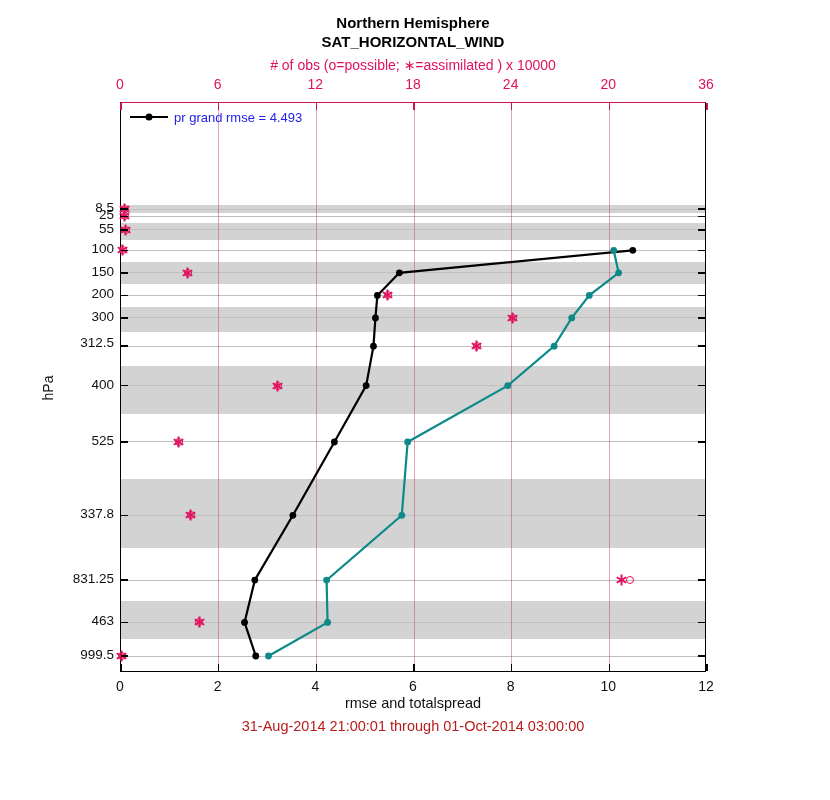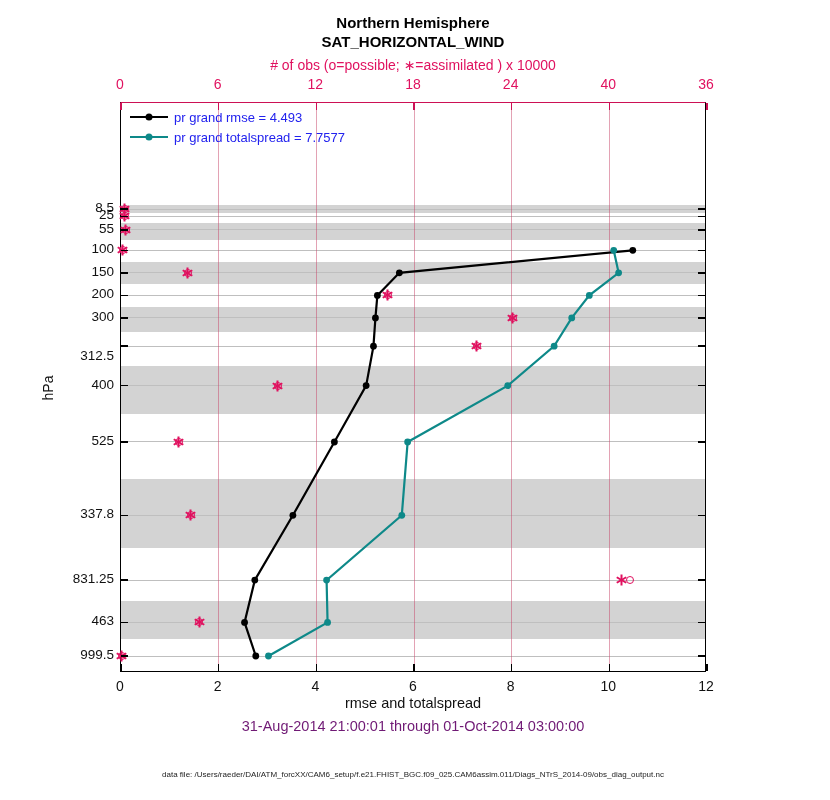--- a/index.html
+++ b/index.html
@@ -27,21 +27,21 @@
   #legend{left:130px;top:107px;z-index:8}
   .lentry{display:flex;align-items:center;height:20px}
   .lsample{position:relative;width:38px;height:2.2px;margin-right:6px}
   .ldot{position:absolute;left:50%;top:50%;width:7px;height:7px;border-radius:50%;transform:translate(-50%,-50%)}
   .ltext{font-size:13px;color:#2222ee;white-space:nowrap}
   .obs{position:absolute;z-index:5;transform:translate(-50%,-50%)}
   .ring{width:8px;height:8px;border:1.7px solid #e0115f;border-radius:50%}
   .star{width:11px;height:11px}
   .star i{position:absolute;left:50%;top:0;width:2px;height:11px;background:#e0115f;margin-left:-1px;display:block}
   #xaxis-label{top:695px;font-size:14.5px;color:#111}
-  #subtitle{top:718px;font-size:14.5px;color:#701a75}
+  #subtitle{top:718px;font-size:14.5px;color:#b91c1c}
   #footer{top:770px;font-size:8px;color:#222}
 </style>
 </head>
 <body>
 
 <div id="fig">
   <div class="abs ctr" id="title2">SAT_HORIZONTAL_WIND</div>
   <div class="abs ctr" id="title1">Northern Hemisphere</div>
   <div class="abs ctr" id="obslabel"># of obs (o=possible; ∗=assimilated ) x 10000</div>
 
@@ -222,57 +222,50 @@
       <div class="obs star" style="left: 0.976667px; top: 553.01px;">
         <i style="transform: rotate(0deg); transform-origin: 50% 50%;"></i>
         <i style="transform: rotate(60deg); transform-origin: 50% 50%;"></i>
         <i style="transform: rotate(120deg); transform-origin: 50% 50%;"></i>
       </div>
     </div>
 
   <div class="abs" id="hpa">hPa</div>
   <div class="abs ctr" id="xaxis-label">rmse and totalspread</div>
   <div class="abs ctr" id="subtitle">31-Aug-2014 21:00:01 through 01-Oct-2014 03:00:00</div>
-  <div class="abs ctr" id="footer">data file: /Users/raeder/DAI/ATM_forcXX/CAM6_setup/f.e21.FHIST_BGC.f09_025.CAM6assim.011/Diags_NTrS_2014-09/obs_diag_output.nc</div>
 
   <div class="abs" id="legend">
       <div class="lentry">
         <div class="lsample" style="background: rgb(0, 0, 0);">
           <div class="ldot" style="background: rgb(0, 0, 0);"></div>
         </div>
         <span class="ltext">pr grand rmse = 4.493</span>
-      </div>
-      <div class="lentry">
-        <div class="lsample" style="background: rgb(14, 137, 137);">
-          <div class="ldot" style="background: rgb(14, 137, 137);"></div>
-        </div>
-        <span class="ltext">pr grand totalspread = 7.7577</span>
       </div>
     </div>
 <div class="abs xlab" style="left: 100px; top: 678px;">0</div>
     <div class="abs xlab" style="left: 197.667px; top: 678px;">2</div>
     <div class="abs xlab" style="left: 295.333px; top: 678px;">4</div>
     <div class="abs xlab" style="left: 393px; top: 678px;">6</div>
     <div class="abs xlab" style="left: 490.667px; top: 678px;">8</div>
     <div class="abs xlab" style="left: 588.333px; top: 678px;">10</div>
     <div class="abs xlab" style="left: 686px; top: 678px;">12</div>
     <div class="abs xlab toplab" style="left: 100px; top: 76px;">0</div>
     <div class="abs xlab toplab" style="left: 197.667px; top: 76px;">6</div>
     <div class="abs xlab toplab" style="left: 295.333px; top: 76px;">12</div>
     <div class="abs xlab toplab" style="left: 393px; top: 76px;">18</div>
     <div class="abs xlab toplab" style="left: 490.667px; top: 76px;">24</div>
-    <div class="abs xlab toplab" style="left: 588.333px; top: 76px;">40</div>
+    <div class="abs xlab toplab" style="left: 588.333px; top: 76px;">20</div>
     <div class="abs xlab toplab" style="left: 686px; top: 76px; text-align: center;">36</div>
     <div class="ylab" style="top: 200.017px;">8.5</div>
     <div class="ylab" style="top: 207.459px;">25</div>
     <div class="ylab" style="top: 220.991px;">55</div>
     <div class="ylab" style="top: 241.288px;">100</div>
     <div class="ylab" style="top: 263.841px;">150</div>
     <div class="ylab" style="top: 286.393px;">200</div>
     <div class="ylab" style="top: 308.946px;">300</div>
-    <div class="ylab" style="top: 348px;">312.5</div>
+    <div class="ylab" style="top: 335px;">312.5</div>
     <div class="ylab" style="top: 376.604px;">400</div>
     <div class="ylab" style="top: 432.985px;">525</div>
     <div class="ylab" style="top: 506.281px;">337.8</div>
     <div class="ylab" style="top: 571.12px;">831.25</div>
     <div class="ylab" style="top: 613.406px;">463</div>
     <div class="ylab" style="top: 647.01px;">999.5</div>
   </div>
 
 </body></html>

